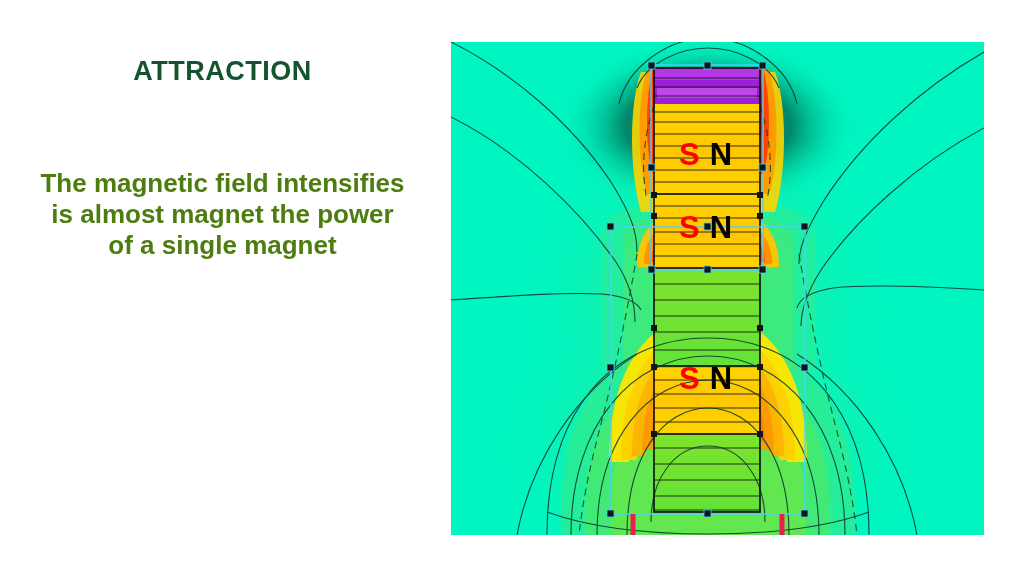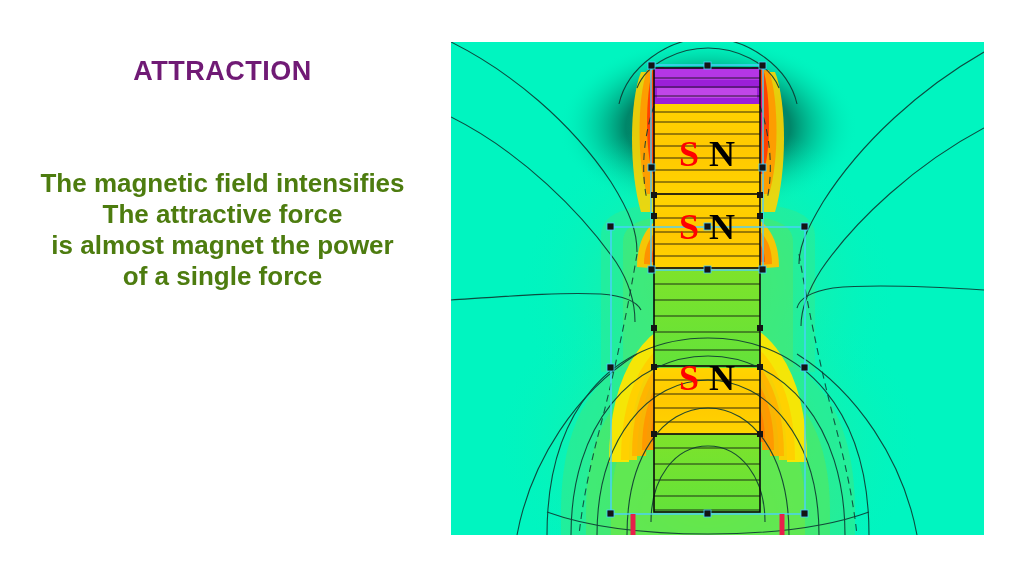--- a/index.html
+++ b/index.html
@@ -19,21 +19,21 @@
   #slide-title {
     position: absolute;
     left: 0px;
     top: 56px;
     width: 445px;
     text-align: center;
     font-family: "Liberation Sans", sans-serif;
     font-weight: bold;
     font-size: 27px;
     letter-spacing: 0.5px;
-    color: #701a75;
+    color: #14532d;
     white-space: nowrap;
   }
   #slide-body {
     position: absolute;
     left: 10px;
     top: 168px;
     width: 425px;
     text-align: center;
     font-family: "Liberation Sans", sans-serif;
     font-weight: bold;
@@ -50,46 +50,45 @@
     top: 42px;
     width: 533px;
     height: 493px;
     overflow: hidden;
     background: #00f5c0;
   }
   #fem-figure svg { display: block; }
 
   .sn-label {
     position: absolute;
-    font-family: Liberation Serif, serif;
+    font-family: Liberation Sans, sans-serif;
     font-weight: bold;
-    font-size: 36px;
+    font-size: 31px;
     line-height: 31px;
     letter-spacing: 1px;
     white-space: nowrap;
     pointer-events: none;
   }
   .sn-label .pole-s { color: #ff0000; }
   .sn-label .pole-n { color: #000000; }
   .sn-label .gap { display:inline-block; width: 9px; }
 
   #sn-1 { left: 228px; top: 97px; }
   #sn-2 { left: 228px; top: 170px; }
   #sn-3 { left: 228px; top: 321px; }
 </style>
 </head>
 <body>
 
 <div id="slide-title">ATTRACTION</div>
 
 <div id="slide-body">
   <span class="line">The magnetic field intensifies</span>
-  <span class="line">The attractive force</span>
   <span class="line">is almost magnet the power</span>
-  <span class="line">of a single force</span>
+  <span class="line">of a single magnet</span>
 </div>
 
 <div id="fem-figure">
 
   <svg width="533" height="493" viewBox="0 0 533 493">
     <defs>
 
       <radialGradient id="halo-top" cx="50%" cy="50%" r="50%">
         <stop offset="0%" stop-color="#34e79a" stop-opacity="0.95"></stop>
         <stop offset="55%" stop-color="#18 efb0" stop-opacity="0.45"></stop>

